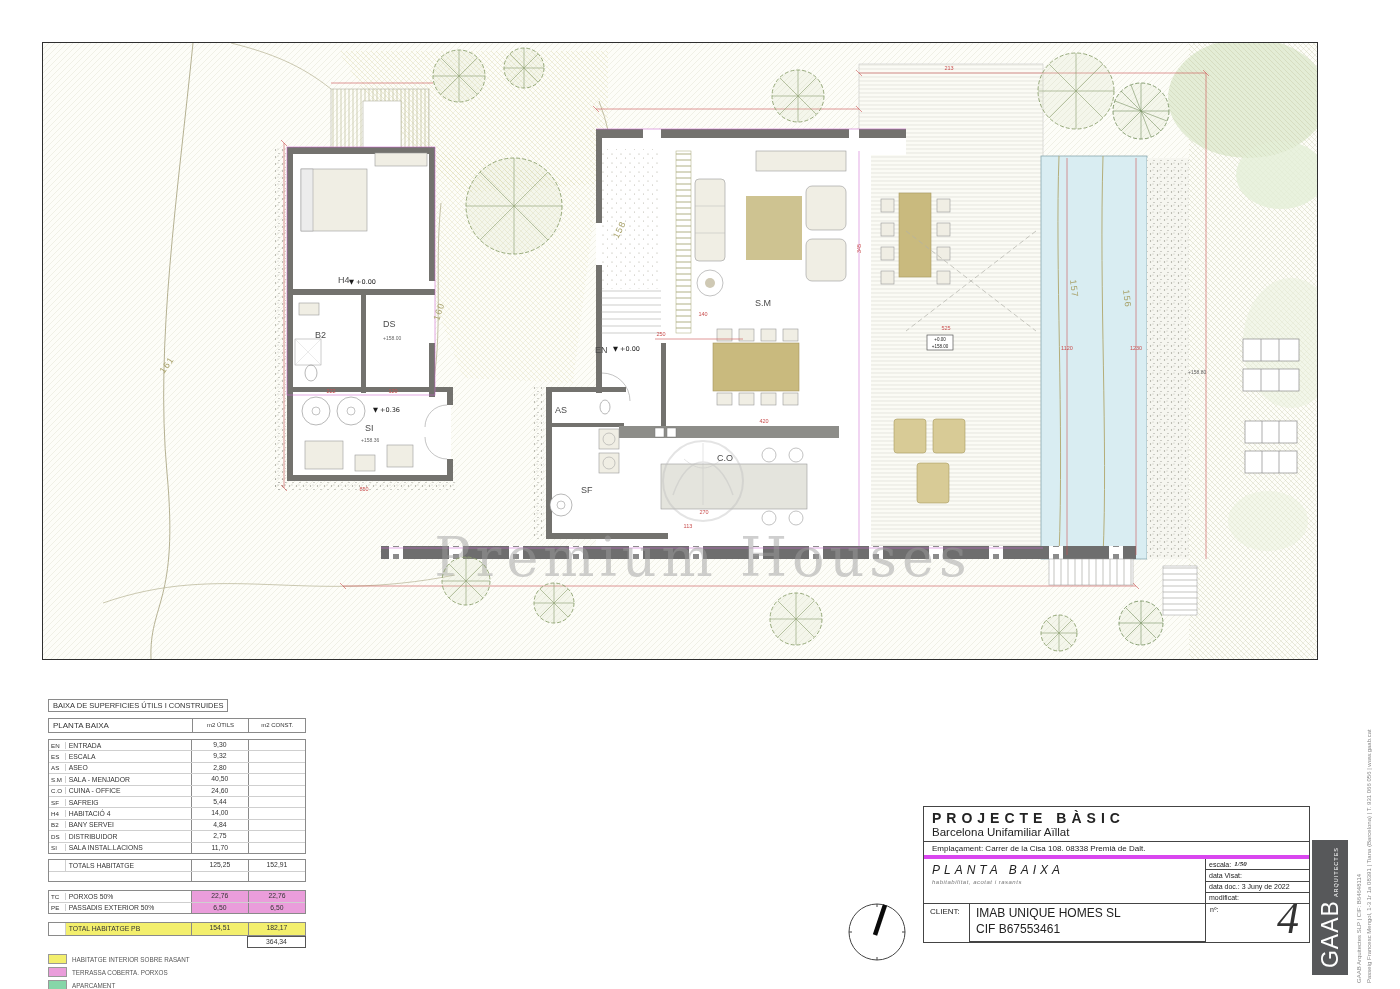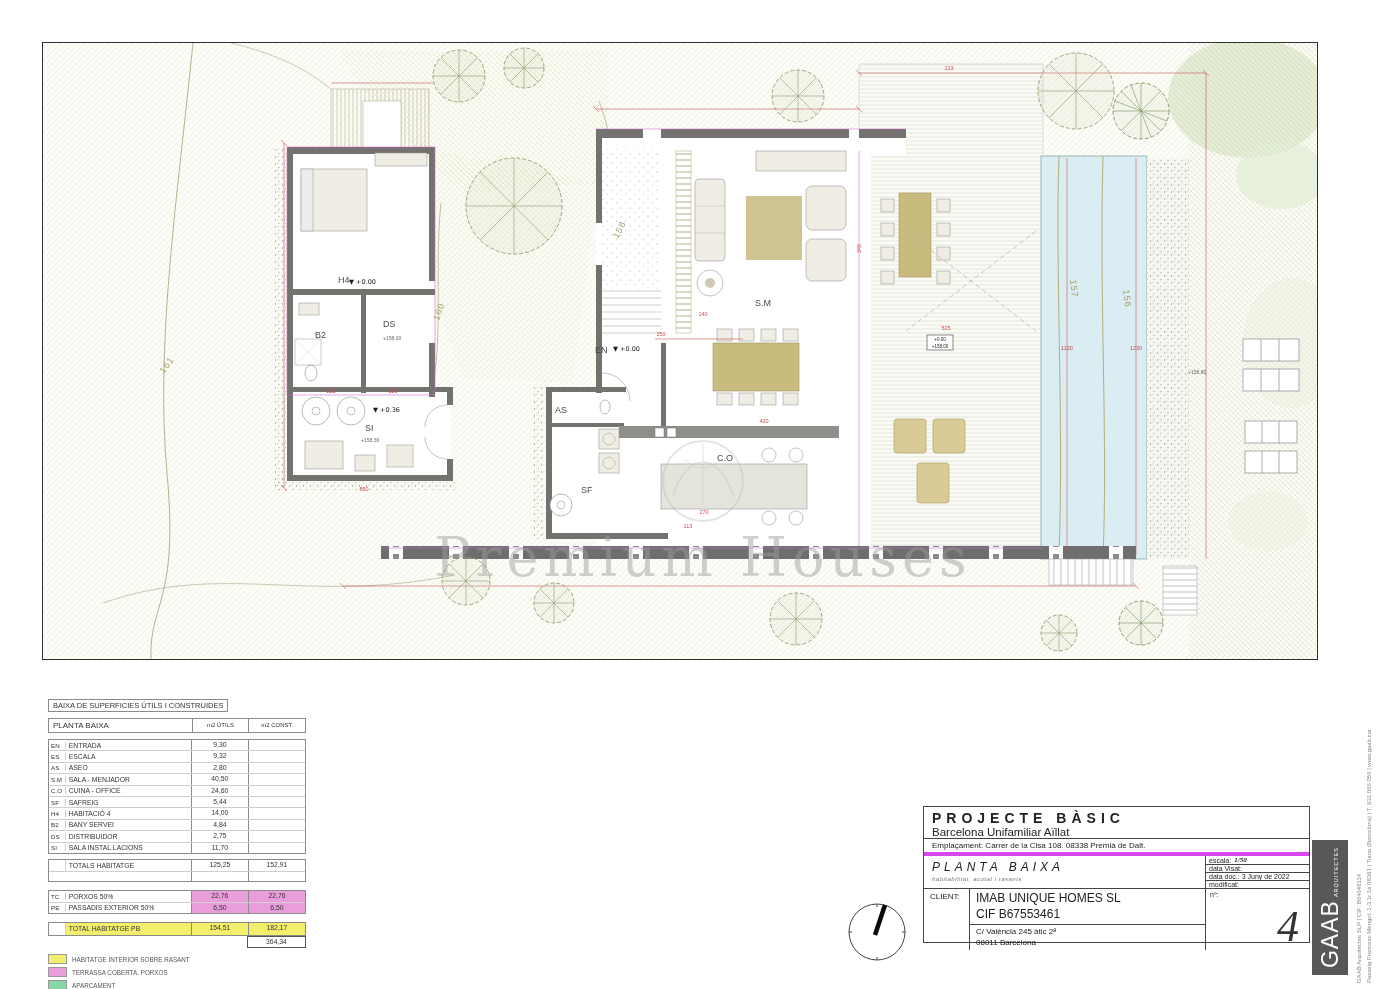--- a/index.html
+++ b/index.html
@@ -588,24 +588,20 @@
         <div class="meta-row">modificat:</div>
       </div>
     </div>
     <div class="tb-client">
       <div class="cl-label">CLIENT:</div>
       <div class="cl-info">
         <div class="cl-r1">
           <span>IMAB UNIQUE HOMES SL</span><br>
           <span>CIF B67553461</span>
         </div>
-        <div class="cl-r2">
-          <span>C/ València 245 àtic 2ª</span><br>
-          <span>08011 Barcelona</span>
-        </div>
       </div>
       <div class="cl-num">
         <span>nº:</span>
         <div class="big-num">4</div>
       </div>
     </div>
   </div>
 
   <div class="gaab">
     <div class="gaab-inner">

